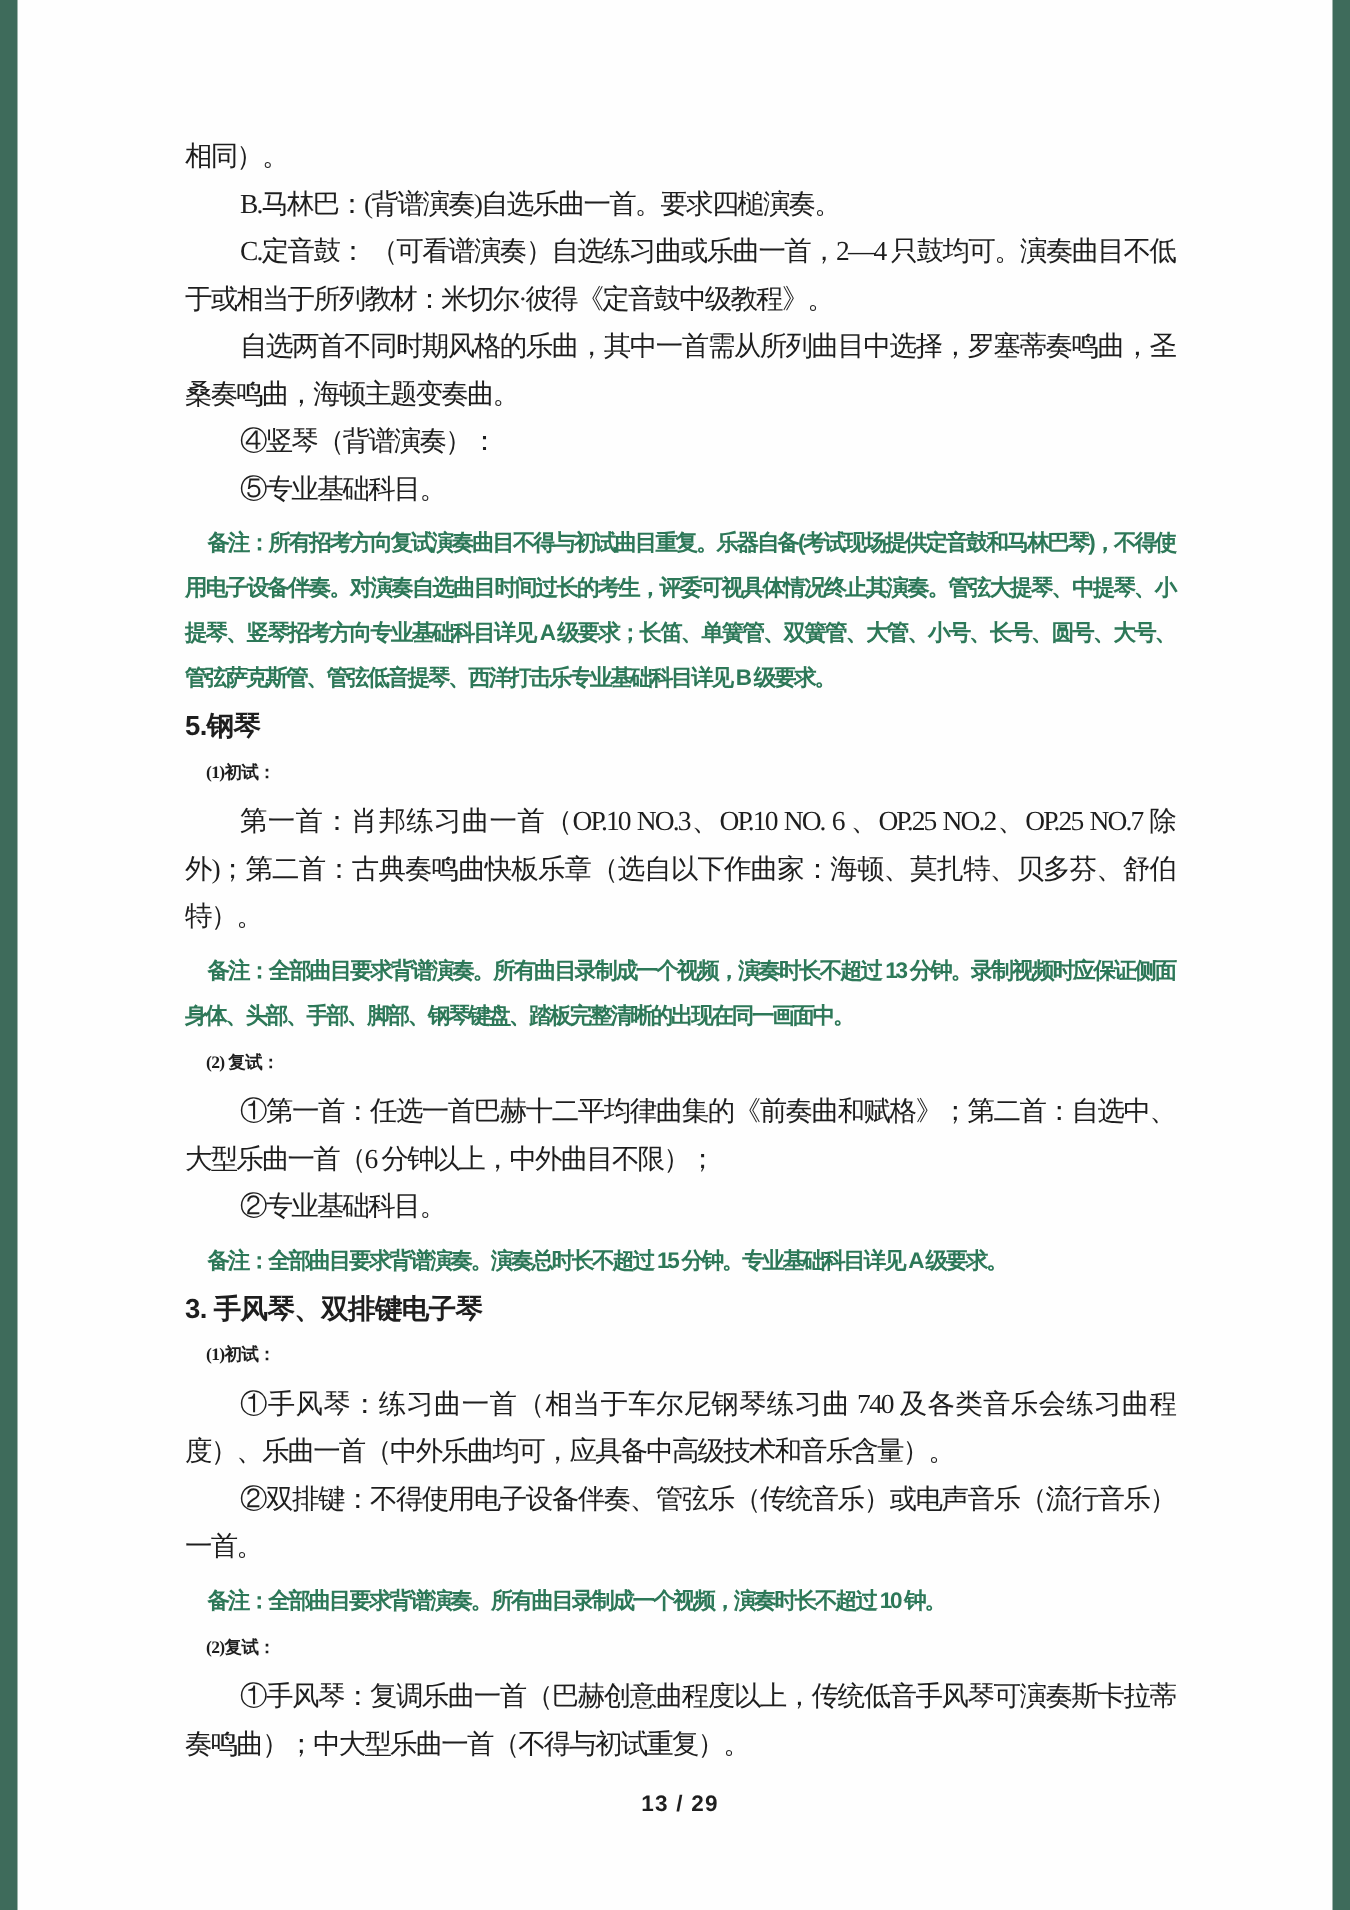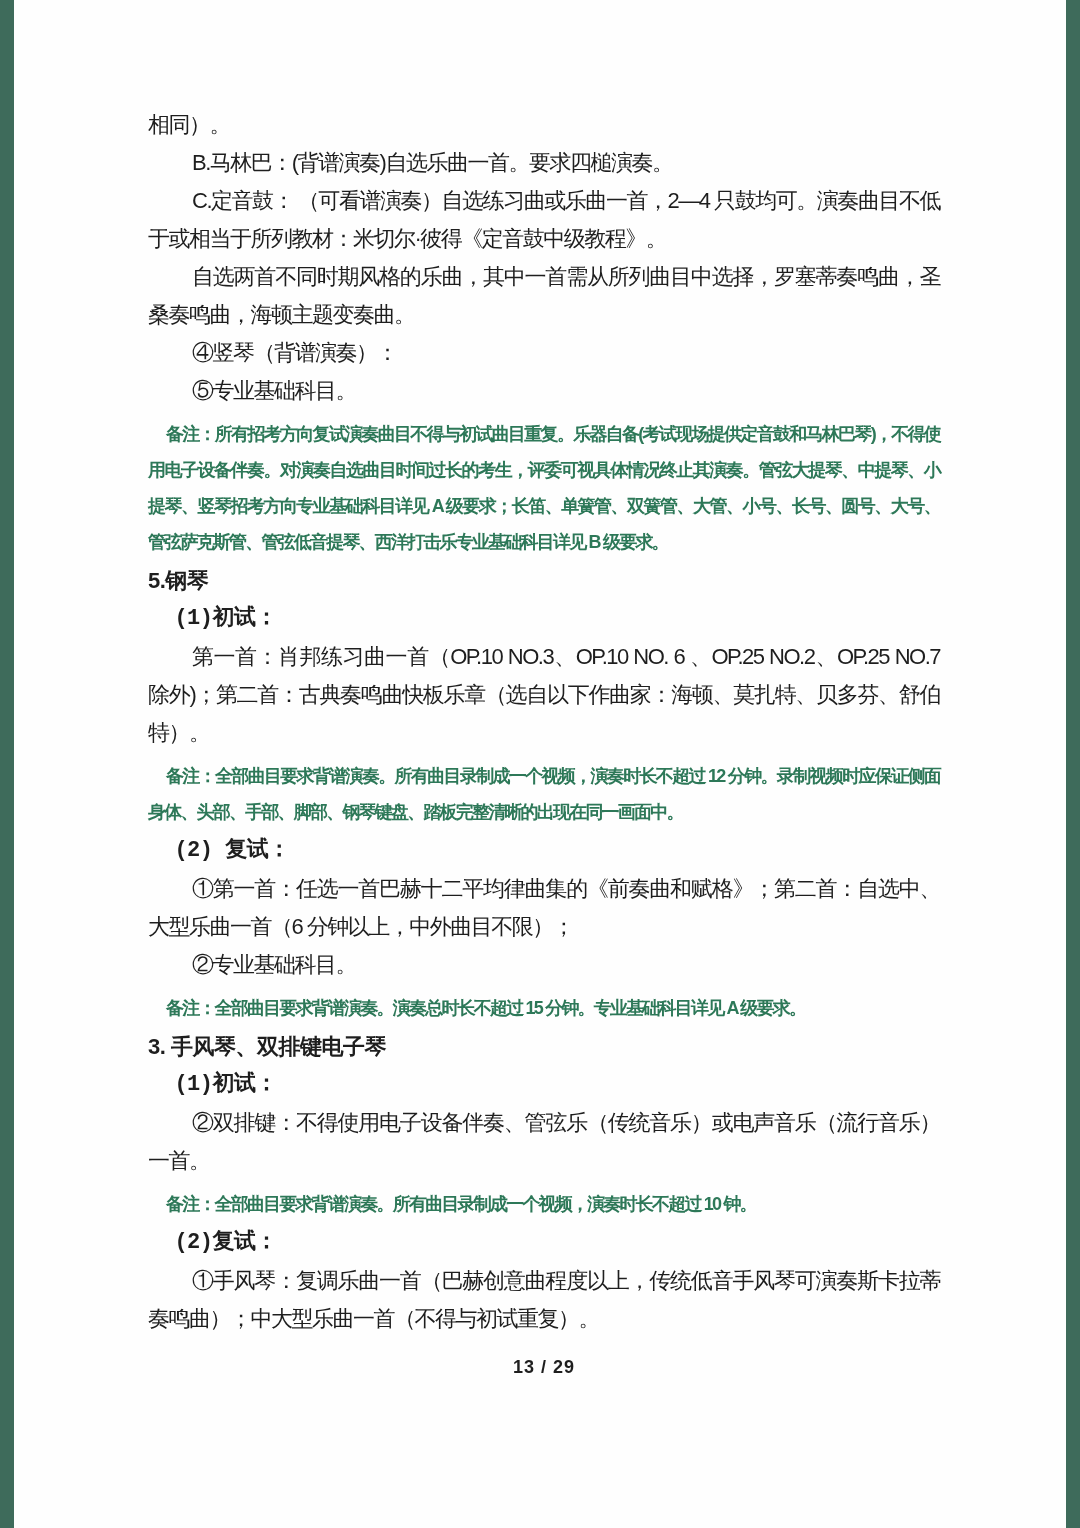--- a/index.html
+++ b/index.html
@@ -23,21 +23,21 @@
   .frame-strip.left{left:0;}
   .frame-strip.right{right:0;}
   .content{
     position:absolute;
     left:148px;top:106px;
     width:792px;
     color:var(--ink);
   }
   p{margin:0;}
   p.body{
-    font-family:Liberation Sans, sans-serif;
+    font-family:Liberation Serif, serif;
     font-size:22px;
     line-height:38px;
     letter-spacing:-1.5px;
     text-align:justify;
     color:var(--ink);
   }
   p.body.indent{text-indent:2em;}
   p.note{
     font-family:"Liberation Sans","DejaVu Sans",sans-serif;
     font-weight:bold;
@@ -51,23 +51,23 @@
   }
   p.heading1{
     font-family:"Liberation Sans","DejaVu Sans",sans-serif;
     font-weight:bold;
     font-size:22px;
     line-height:38px;
     letter-spacing:-0.5px;
     color:var(--ink);
   }
   p.heading2{
-    font-family:Liberation Mono, monospace;
+    font-family:Liberation Serif, serif;
     font-weight:bold;
-    font-size:22px;
+    font-size:14px;
     line-height:38px;
     letter-spacing:-0.5px;
     text-indent:1.2em;
     color:var(--ink);
   }
   .page-number{
     margin-top:18px;
     text-align:center;
     font-family:"Liberation Sans","DejaVu Sans",sans-serif;
     font-weight:bold;
@@ -88,26 +88,27 @@
       <p class="body">相同）。</p>
       <p class="body indent">B.马林巴：(背谱演奏)自选乐曲一首。要求四槌演奏。</p>
       <p class="body indent">C.定音鼓： （可看谱演奏）自选练习曲或乐曲一首，2—4 只鼓均可。演奏曲目不低于或相当于所列教材：米切尔·彼得《定音鼓中级教程》。</p>
       <p class="body indent">自选两首不同时期风格的乐曲，其中一首需从所列曲目中选择，罗塞蒂奏鸣曲，圣桑奏鸣曲，海顿主题变奏曲。</p>
       <p class="body indent">④竖琴（背谱演奏）：</p>
       <p class="body indent">⑤专业基础科目。</p>
       <p class="note">备注：所有招考方向复试演奏曲目不得与初试曲目重复。乐器自备(考试现场提供定音鼓和马林巴琴)，不得使用电子设备伴奏。对演奏自选曲目时间过长的考生，评委可视具体情况终止其演奏。管弦大提琴、中提琴、小提琴、竖琴招考方向专业基础科目详见 A 级要求；长笛、单簧管、双簧管、大管、小号、长号、圆号、大号、管弦萨克斯管、管弦低音提琴、西洋打击乐专业基础科目详见 B 级要求。</p>
       <p class="heading1">5.钢琴</p>
       <p class="heading2">(1)初试：</p>
       <p class="body indent">第一首：肖邦练习曲一首（OP.10 NO.3、OP.10 NO. 6 、OP.25 NO.2、OP.25 NO.7 除外)；第二首：古典奏鸣曲快板乐章（选自以下作曲家：海顿、莫扎特、贝多芬、舒伯特）。</p>
-      <p class="note">备注：全部曲目要求背谱演奏。所有曲目录制成一个视频，演奏时长不超过 12 分钟。录制视频时应保证侧面身体、头部、手部、脚部、钢琴键盘、踏板完整清晰的出现在同一画面中。</p>
+      <p class="note">备注：全部曲目要求背谱演奏。所有曲目录制成一个视频，演奏时长不超过 13 分钟。录制视频时应保证侧面身体、头部、手部、脚部、钢琴键盘、踏板完整清晰的出现在同一画面中。</p>
       <p class="heading2">(2) 复试：</p>
       <p class="body indent">①第一首：任选一首巴赫十二平均律曲集的《前奏曲和赋格》；第二首：自选中、大型乐曲一首（6 分钟以上，中外曲目不限）；</p>
       <p class="body indent">②专业基础科目。</p>
       <p class="note">备注：全部曲目要求背谱演奏。演奏总时长不超过 15 分钟。专业基础科目详见 A 级要求。</p>
       <p class="heading1">3. 手风琴、双排键电子琴</p>
       <p class="heading2">(1)初试：</p>
+      <p class="body indent">①手风琴：练习曲一首（相当于车尔尼钢琴练习曲 740 及各类音乐会练习曲程度）、乐曲一首（中外乐曲均可，应具备中高级技术和音乐含量）。</p>
       <p class="body indent">②双排键：不得使用电子设备伴奏、管弦乐（传统音乐）或电声音乐（流行音乐）一首。</p>
       <p class="note">备注：全部曲目要求背谱演奏。所有曲目录制成一个视频，演奏时长不超过 10 钟。</p>
       <p class="heading2">(2)复试：</p>
       <p class="body indent">①手风琴：复调乐曲一首（巴赫创意曲程度以上，传统低音手风琴可演奏斯卡拉蒂奏鸣曲）；中大型乐曲一首（不得与初试重复）。</p>
     </div>
   <div class="page-number">13 / 29</div>
 </div>
 
 </body></html>

